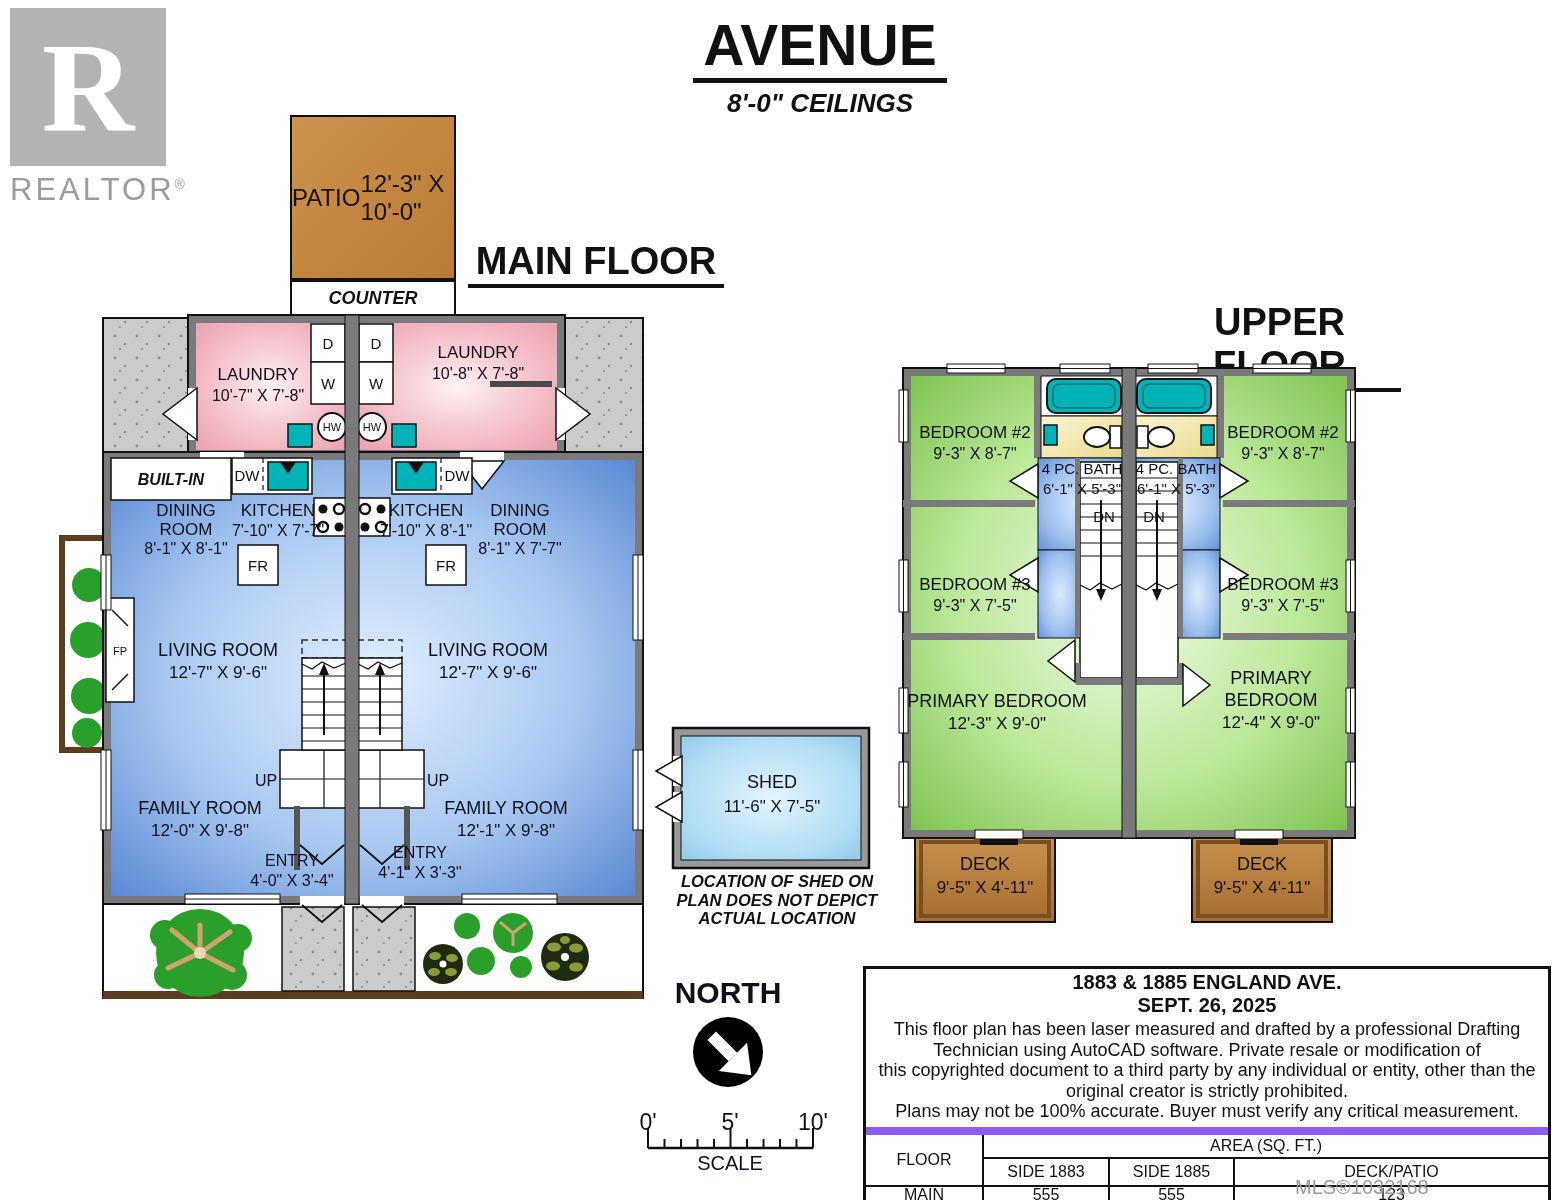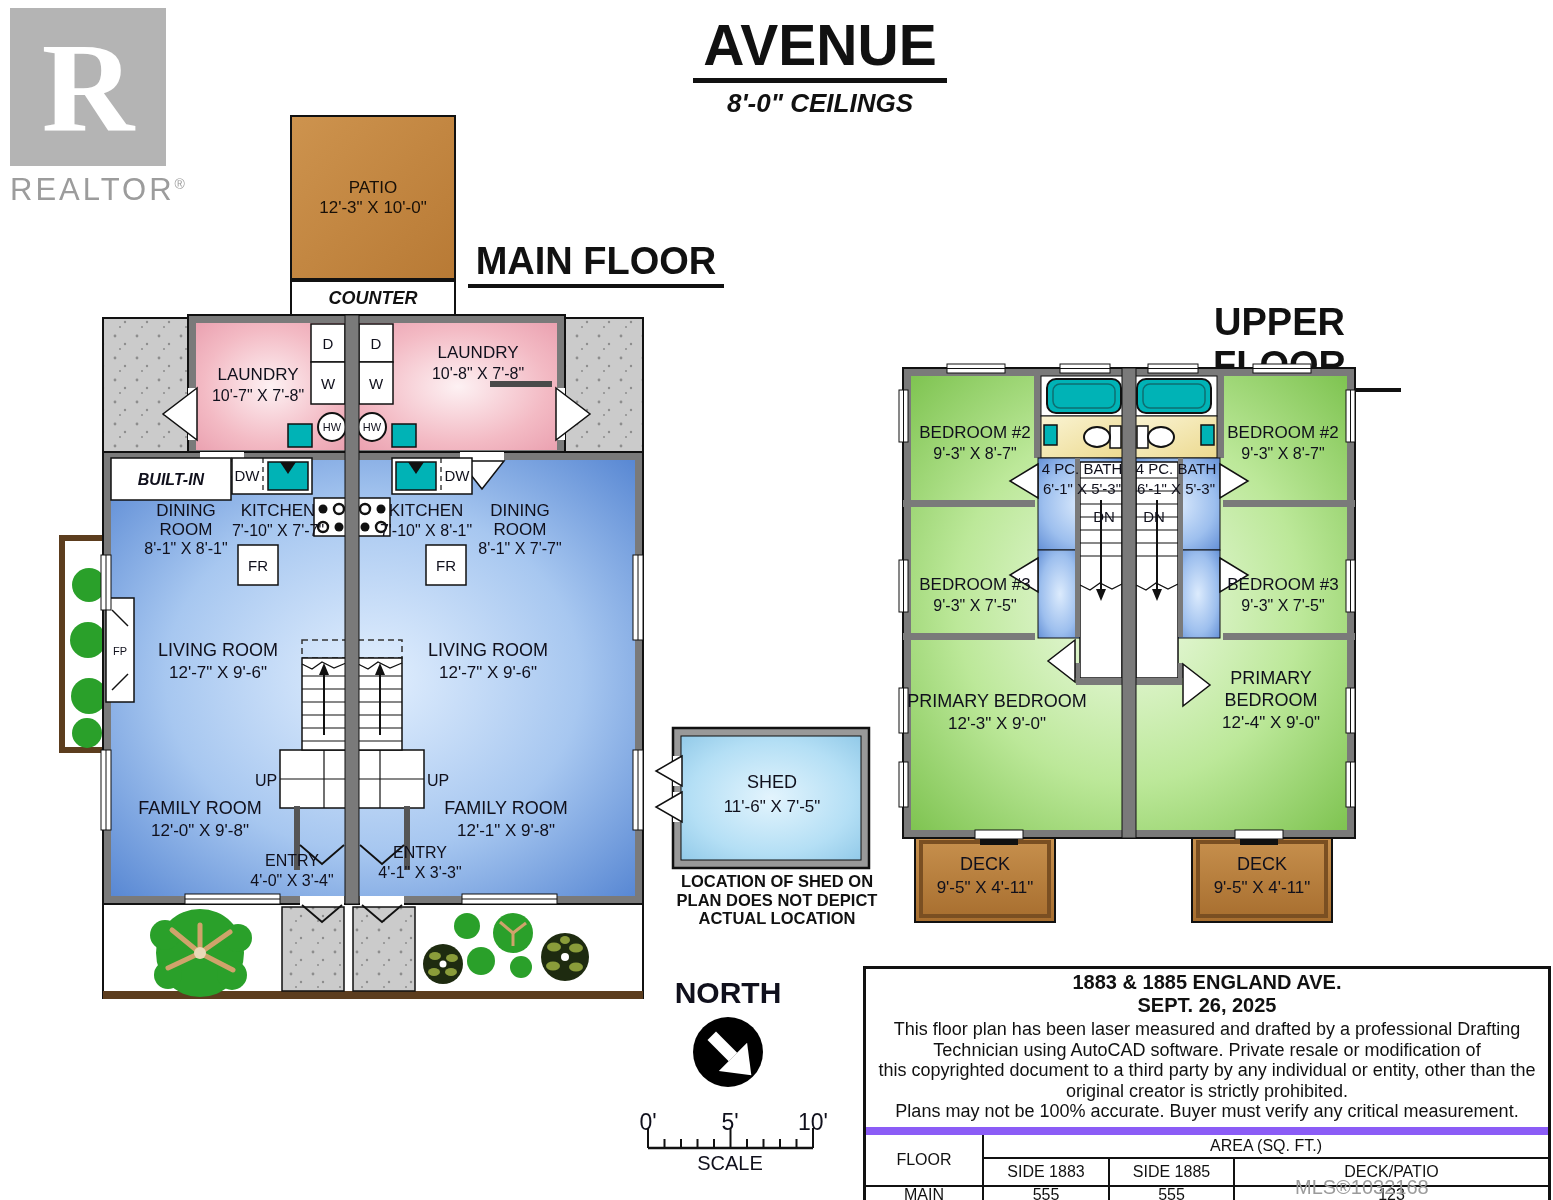--- a/index.html
+++ b/index.html
@@ -23,29 +23,29 @@
   #title-block .t2{margin-top:2px;}
   #title-block .ceil{margin-top:7px;font-size:26px;font-style:italic;font-weight:bold;}
 
   .floor-heading{font-size:38px;font-weight:bold;text-align:center;border-bottom:4px solid #111;
       padding-bottom:1px;}
   #main-floor-heading{left:468px;top:240px;width:256px;}
   #upper-floor-heading{left:1158px;top:301px;width:243px;}
 
   
   #patio{left:290px;top:115px;width:166px;height:165px;background:linear-gradient(135deg,#cd934e,#b87a35);
-      border:2px solid #111;box-sizing:border-box;display:flex;flex-direction:column;
-      align-items:center;justify-content:center;font-size:17px;color:#181008;}
+      border:2px solid #111;box-sizing:border-box;display:flex;flex-direction:row;
+      align-items:center;justify-content:center;font-size:24px;color:#181008;}
   #counter{left:290px;top:280px;width:166px;height:36px;background:#fff;border:2px solid #111;
       box-sizing:border-box;display:flex;align-items:center;justify-content:center;
       font-size:18px;font-style:italic;font-weight:600;}
 
   
   #shed-note{left:648px;top:872px;width:258px;text-align:center;font-size:16.5px;
-      font-weight:bold;line-height:1.13;}
+      font-style:italic;font-weight:bold;line-height:1.13;}
 
   
   #info-table{left:863px;top:966px;width:688px;border:3px solid #111;box-sizing:border-box;background:#fff;}
   #info-table .hd{text-align:center;padding:2px 6px 5px;border-bottom:8px solid #8b5cf6;}
   #info-table .hd .tt{font-size:20px;font-weight:bold;line-height:1.15;}
   #info-table .hd .dd{font-size:20px;font-weight:bold;line-height:1.15;}
   #info-table .hd .dc{font-size:18px;line-height:1.14;margin-top:2px;}
   .tbl-grid{display:grid;grid-template-columns:118px 126px 125px 1fr;}
   .tbl-grid div{display:flex;align-items:center;justify-content:center;font-size:16px;box-sizing:border-box;}
   .br{border-right:2px solid #111;}

